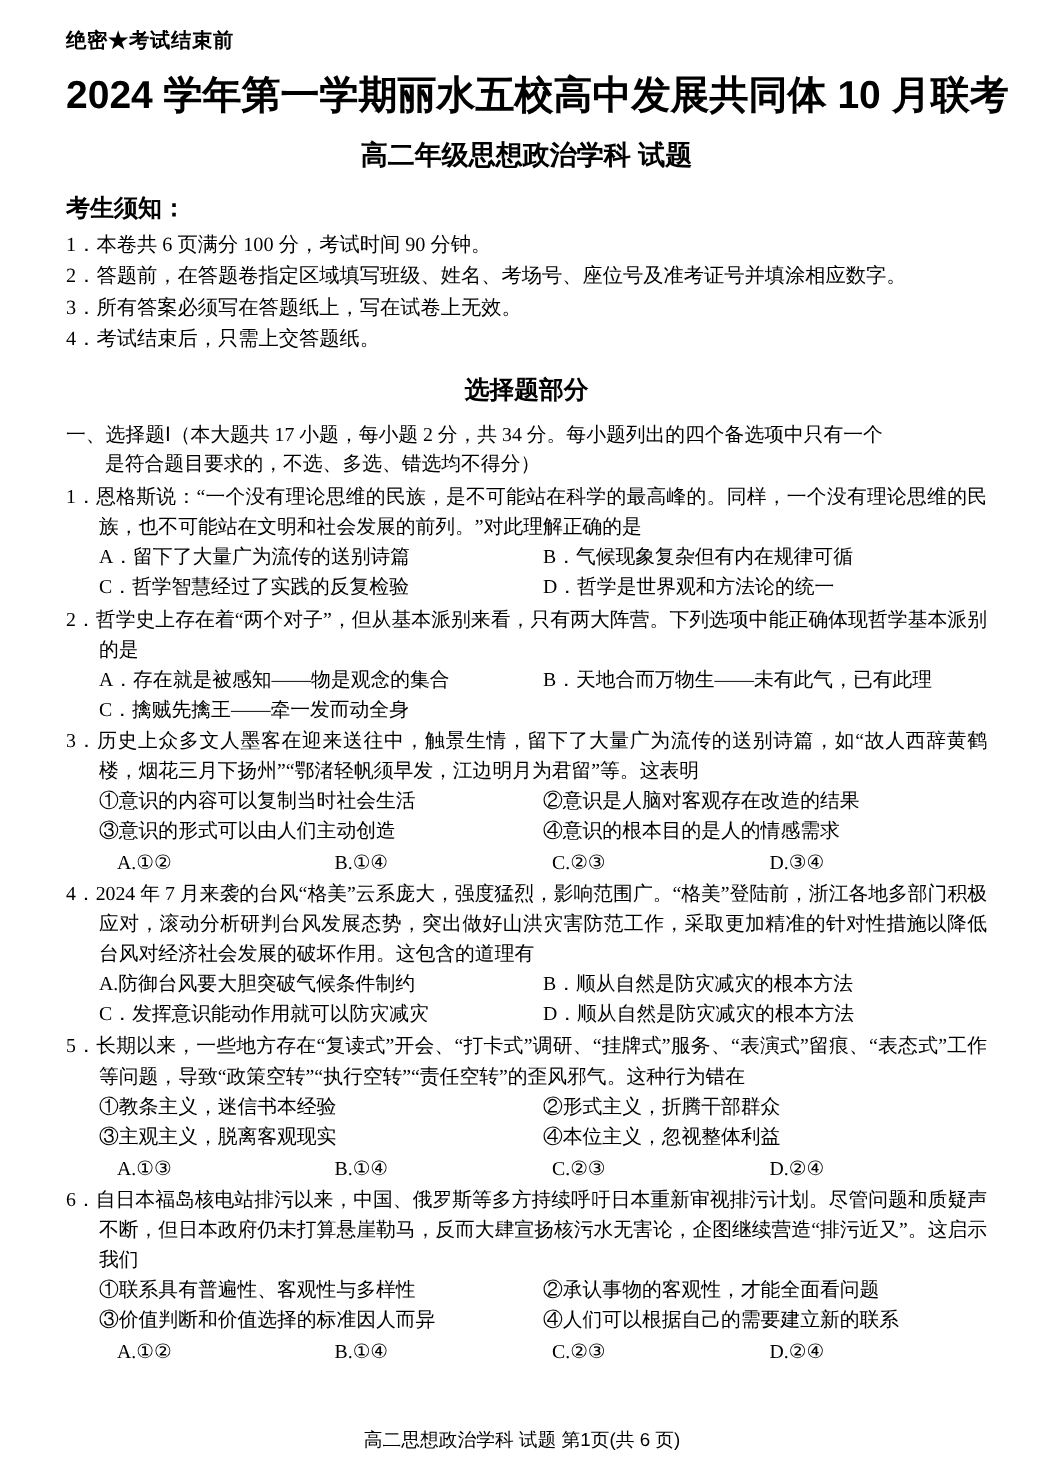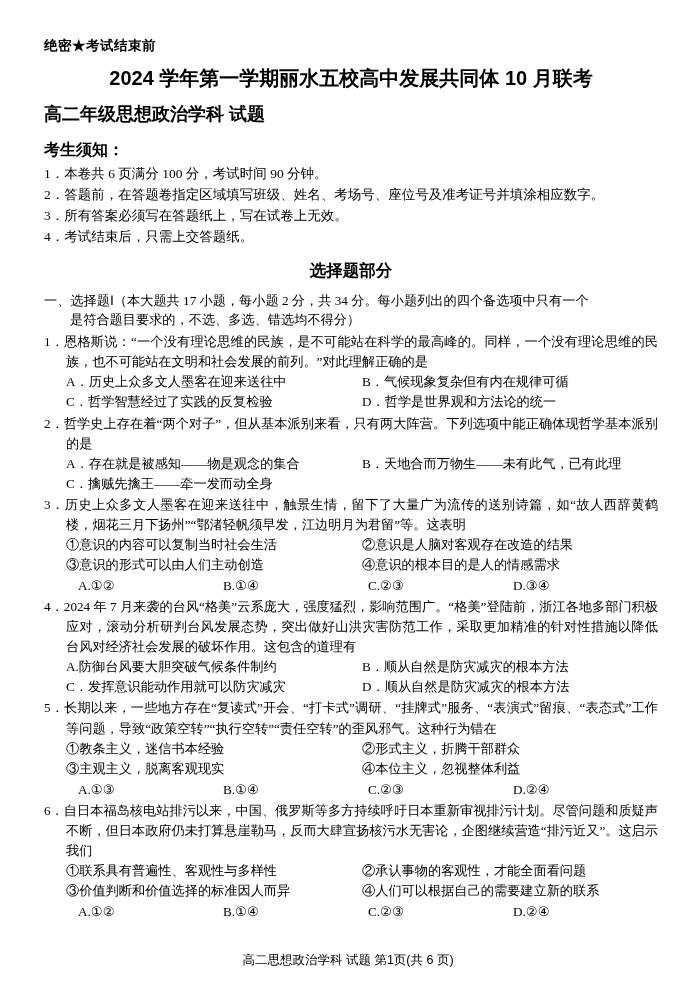--- a/index.html
+++ b/index.html
@@ -11,41 +11,41 @@
     width: 696px;
     height: 983px;
     font-family: "Liberation Serif", serif;
     color: #000;
     position: relative;
   }
   .page {
     width: 696px;
     height: 983px;
     box-sizing: border-box;
-    padding: 37px 38px 10px 44px;
+    padding: 18px 38px 10px 44px;
     position: relative;
   }
   .secret {
     font-family: "Liberation Sans", sans-serif;
     font-weight: bold;
     font-size: 13.5px;
     letter-spacing: 0.5px;
     margin-bottom: 10px;
   }
   .title-main {
     text-align: center;
     font-family: "Liberation Sans", sans-serif;
     font-weight: bold;
-    font-size: 20px;
+    font-size: 26px;
     letter-spacing: 0px;
     margin: 6px 0 10px 0;
     white-space: nowrap;
   }
   .title-sub {
-    text-align: left;
+    text-align: center;
     font-family: "Liberation Sans", sans-serif;
     font-weight: bold;
     font-size: 18px;
     margin: 0 0 14px 0;
   }
   .notice-head {
     font-family: "Liberation Sans", sans-serif;
     font-weight: bold;
     font-size: 16px;
     margin: 2px 0 3px 0;
@@ -132,21 +132,21 @@
   <div class="section-head">选择题部分</div>
 
   <div class="q-intro">
     <span>一、选择题Ⅰ（本大题共 17 小题，每小题 2 分，共 34 分。每小题列出的四个备选项中只有一个</span>
     <span class="ind">是符合题目要求的，不选、多选、错选均不得分）</span>
   </div>
 
   <div class="q-block">
     <p class="q-stem">1．恩格斯说：“一个没有理论思维的民族，是不可能站在科学的最高峰的。同样，一个没有理论思维的民族，也不可能站在文明和社会发展的前列。”对此理解正确的是</p>
     <div class="opt-row">
-      <div>A．历史上众多文人墨客在迎来送往中</div>
+      <div>A．留下了大量广为流传的送别诗篇</div>
       <div>B．气候现象复杂但有内在规律可循</div>
     </div>
     <div class="opt-row">
       <div>C．哲学智慧经过了实践的反复检验</div>
       <div>D．哲学是世界观和方法论的统一</div>
     </div>
   </div>
 
   <div class="q-block">
     <p class="q-stem">2．哲学史上存在着“两个对子”，但从基本派别来看，只有两大阵营。下列选项中能正确体现哲学基本派别的是</p>

